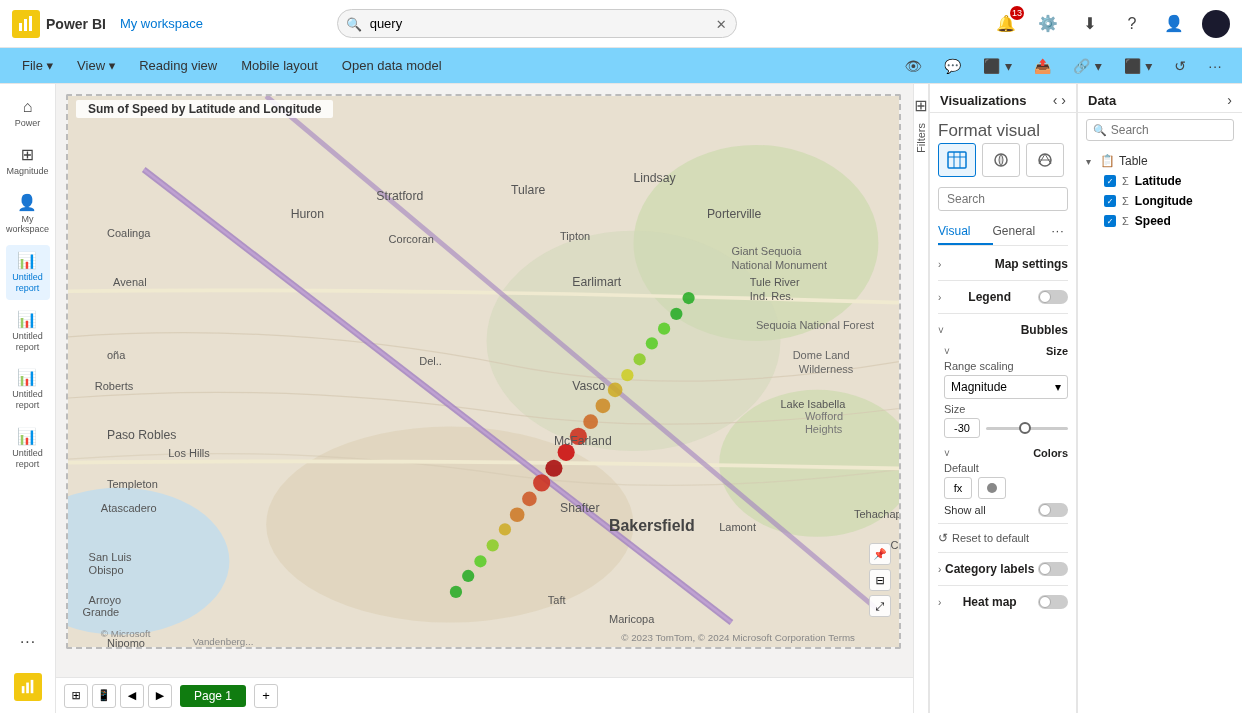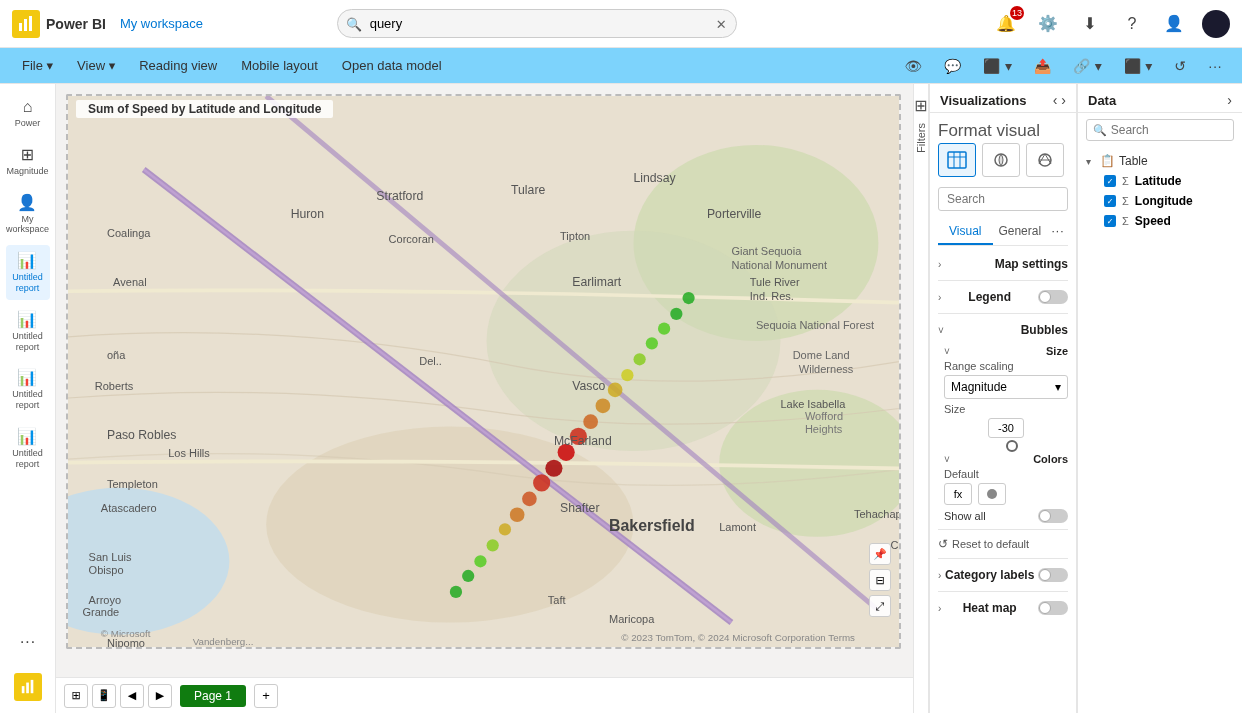--- a/index.html
+++ b/index.html
@@ -56,30 +56,30 @@
     .viz-panel-header { display: flex; align-items: center; justify-content: space-between; padding: 8px 10px 4px; border-bottom: 1px solid #e5e5e5; }
     .viz-panel-title { font-size: 13px; font-weight: 600; color: #201f1e; }
     .viz-panel-arrow { cursor: pointer; color: #444; font-size: 14px; }
     .viz-panel-content { flex: 1; overflow-y: auto; padding: 8px; }
     .format-visual-label { font-size: 17px; color: #555; margin-bottom: 2px; }
     .viz-icons { display: flex; gap: 6px; margin-bottom: 10px; }
     .viz-icon-btn { width: 38px; height: 34px; border: 1px solid #ccc; border-radius: 3px; display: flex; align-items: center; justify-content: center; cursor: pointer; background: #fff; }
     .viz-icon-btn.active { border-color: #0078d4; background: #e8f4fd; }
     .viz-search { width: 100%; padding: 4px 8px; border: 1px solid #ccc; border-radius: 3px; font-size: 12px; outline: none; }
     .viz-tabs { display: flex; border-bottom: 1px solid #e5e5e5; margin-bottom: 6px; }
-    .viz-tab { flex: 1; text-align: center; padding: 5px 0; font-size: 12px; cursor: pointer; color: #555; }
+    .viz-tab { flex: 1; text-align: left; padding: 5px 0; font-size: 12px; cursor: pointer; color: #555; }
     .viz-tab.active { color: #0078d4; border-bottom: 2px solid #0078d4; }
     .viz-more { padding: 4px; cursor: pointer; color: #444; }
     .section-header { display: flex; align-items: center; justify-content: space-between; padding: 5px 0; cursor: pointer; }
     .section-title { font-size: 12px; font-weight: 600; color: #201f1e; }
     .section-arrow { font-size: 10px; color: #666; }
     .sub-section { margin-left: 6px; margin-bottom: 6px; }
     .sub-label { font-size: 11px; color: #555; margin-bottom: 3px; }
     .select-box { width: 100%; padding: 4px 6px; border: 1px solid #ccc; border-radius: 3px; font-size: 12px; background: #fff; cursor: pointer; display: flex; align-items: center; justify-content: space-between; }
-    .size-row { display: flex; align-items: center; gap: 6px; margin-bottom: 4px; flex-direction: column; }
+    .size-row { display: flex; align-items: center; gap: 6px; margin-bottom: 4px; }
     .size-input { width: 36px; padding: 3px 4px; border: 1px solid #ccc; border-radius: 3px; font-size: 11px; text-align: center; }
     .size-slider { flex: 1; height: 3px; background: #ccc; border-radius: 2px; position: relative; cursor: pointer; }
     .size-slider-thumb { width: 12px; height: 12px; background: #fff; border: 2px solid #666; border-radius: 50%; position: absolute; top: -4.5px; left: 40%; }
     .color-default { display: flex; align-items: center; gap: 6px; margin-bottom: 4px; }
     .color-btn { width: 28px; height: 22px; border: 1px solid #ccc; border-radius: 3px; background: #fff; display: flex; align-items: center; justify-content: center; cursor: pointer; font-size: 11px; }
     .show-all-row { display: flex; align-items: center; justify-content: space-between; margin-bottom: 6px; }
     .show-all-label { font-size: 11px; color: #333; }
     .toggle { width: 30px; height: 14px; background: #ccc; border-radius: 7px; position: relative; cursor: pointer; display: flex; align-items: center; }
     .toggle-knob { width: 12px; height: 12px; background: #fff; border-radius: 50%; position: absolute; left: 1px; border: 1px solid #aaa; }
     .reset-btn { display: flex; align-items: center; gap: 4px; color: #555; font-size: 11px; cursor: pointer; padding: 3px 0; }

